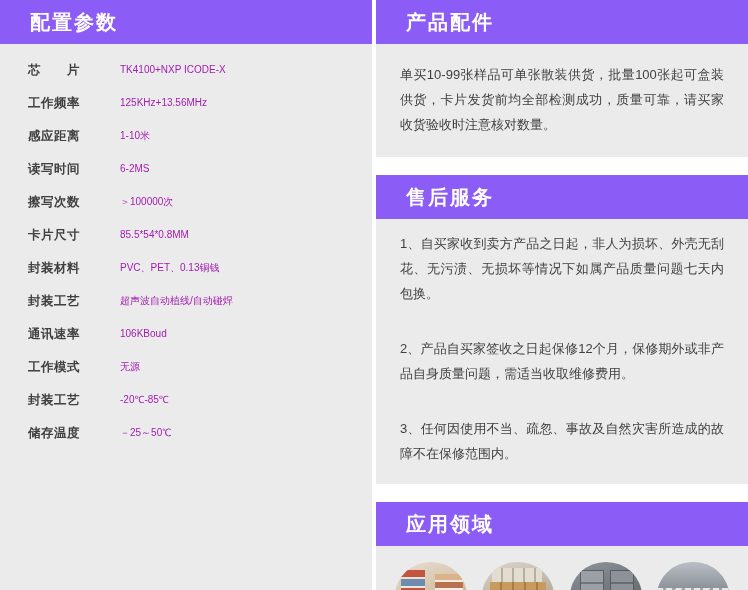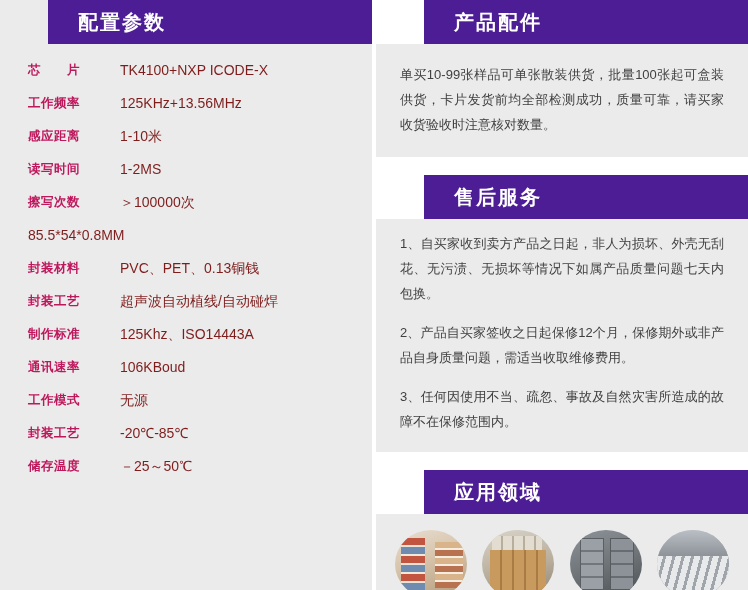--- a/index.html
+++ b/index.html
@@ -31,71 +31,70 @@
     width: 4px;
     background: #ffffff;
   }
   .right-col {
     width: 372px;
     background: #ffffff;
     position: relative;
     border-radius: 15px;
   }
   .section-header {
-    background: #4c1d95;
+    background: #8b5cf6;
     color: #ffffff;
     height: 44px;
     display: flex;
     align-items: center;
     padding-left: 30px;
     box-sizing: border-box;
-    margin-left: 48px;
   }
   .section-header .title {
     font-size: 20px;
     font-weight: bold;
     letter-spacing: 2px;
   }
   .spec-list {
     padding: 16px 0 0 0;
   }
   .spec-row {
     display: flex;
     align-items: flex-start;
     padding: 0 0 0 28px;
     min-height: 33px;
   }
   .spec-label {
     width: 92px;
     font-size: 12.5px;
     font-weight: bold;
-    color: #be185d;
+    color: #404040;
     letter-spacing: 0.5px;
     line-height: 20px;
     flex: 0 0 92px;
   }
   .spec-value {
-    font-size: 14px;
-    color: #7f1d1d;
+    font-size: 10px;
+    color: #a21caf;
     line-height: 20px;
   }
   
   .panel-body {
     padding: 18px 24px 16px 24px;
     box-sizing: border-box;
   }
   .para {
     font-size: 13px;
     line-height: 25px;
     color: #3f3f3f;
     text-align: justify;
     margin: 0;
   }
   .para + .para {
-    margin-top: 14px;
+    margin-top: 30px;
   }
   .grey-band {
     background: #ebebeb;
   }
   .apps {
     display: flex;
     justify-content: space-between;
     padding: 16px 16px 10px 16px;
     box-sizing: border-box;
   }
@@ -197,40 +196,37 @@
       <div class="spec-row">
         <div class="spec-label">工作频率</div>
         <div class="spec-value">125KHz+13.56MHz</div>
       </div>
       <div class="spec-row">
         <div class="spec-label">感应距离</div>
         <div class="spec-value">1-10米</div>
       </div>
       <div class="spec-row">
         <div class="spec-label">读写时间</div>
-        <div class="spec-value">1-2MS</div>
+        <div class="spec-value">6-2MS</div>
       </div>
       <div class="spec-row">
         <div class="spec-label">擦写次数</div>
         <div class="spec-value">＞100000次</div>
       </div>
       <div class="spec-row">
+        <div class="spec-label">卡片尺寸</div>
         <div class="spec-value">85.5*54*0.8MM</div>
       </div>
       <div class="spec-row">
         <div class="spec-label">封装材料</div>
         <div class="spec-value">PVC、PET、0.13铜钱</div>
       </div>
       <div class="spec-row">
         <div class="spec-label">封装工艺</div>
         <div class="spec-value">超声波自动植线/自动碰焊</div>
-      </div>
-      <div class="spec-row">
-        <div class="spec-label">制作标准</div>
-        <div class="spec-value">125Khz、ISO14443A</div>
       </div>
       <div class="spec-row">
         <div class="spec-label">通讯速率</div>
         <div class="spec-value">106KBoud</div>
       </div>
       <div class="spec-row">
         <div class="spec-label">工作模式</div>
         <div class="spec-value">无源</div>
       </div>
       <div class="spec-row">

